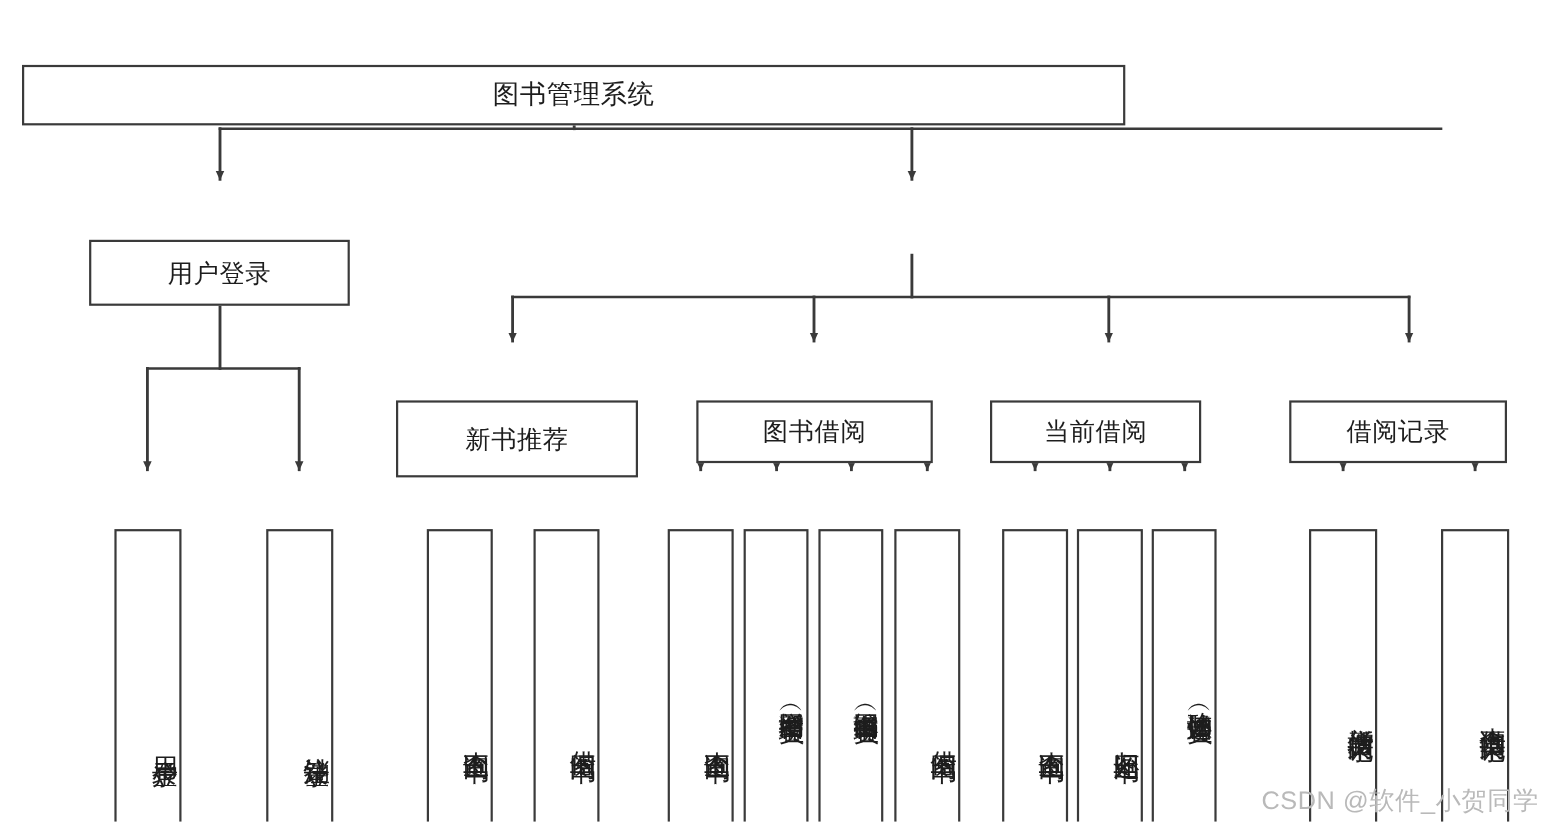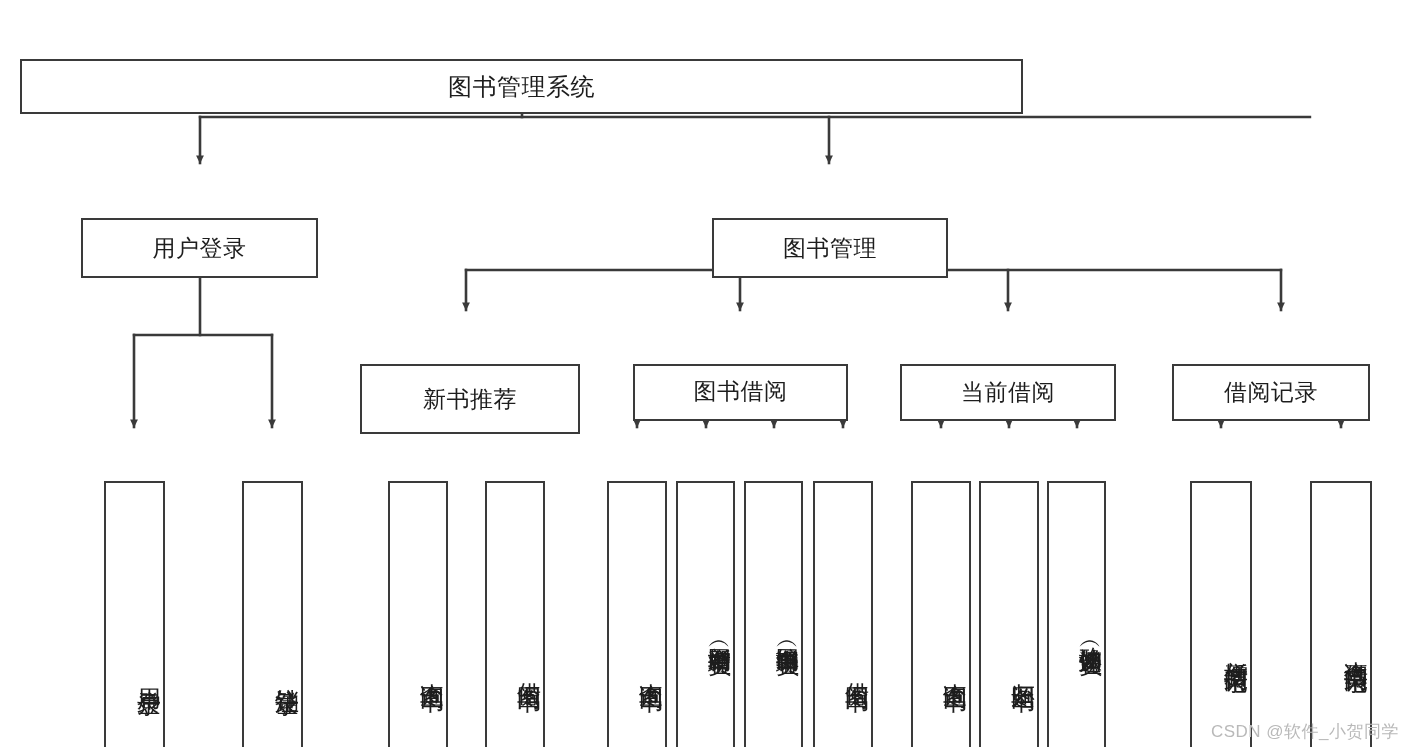--- a/index.html
+++ b/index.html
@@ -55,21 +55,21 @@
     font-size:23px;
     letter-spacing:1px;
   }
   .node .lbl{
     display:block;
   }
   .watermark{
     position:absolute;
     right:6px;
     bottom:4px;
-    font-size:17px;
+    font-size:23px;
     color:#b9b9b9;
     letter-spacing:0.5px;
     white-space:nowrap;
     user-select:none;
     text-align:right;
   }
 </style>
 </head>
 <body>
 
@@ -126,33 +126,30 @@
   </svg>
 
   <div class="node horiz root" style="left:20px; top:13px; width:1003px; height:55px;">
     <span class="lbl">图书管理系统</span>
   </div>
 
   <div class="node horiz" style="left:81px; top:172px; width:237px; height:60px;">
     <span class="lbl">用户登录</span>
   </div>
 
-  <div class="node horiz" style="left:712px; top:172px; width:236px; height:60px;">
-    <span class="lbl">图书管理</span>
-  </div>
 
   <div class="node horiz" style="left:360px; top:318px; width:220px; height:70px;">
     <span class="lbl">新书推荐</span>
   </div>
 
-  <div class="node horiz" style="left:633px; top:318px; width:215px; height:57px;font-family:Liberation Serif, serif;">
+  <div class="node horiz" style="left:633px; top:318px; width:215px; height:57px;">
     <span class="lbl">图书借阅</span>
   </div>
 
-  <div class="node horiz" style="left:900px; top:318px; width:216px; height:57px;">
+  <div class="node horiz" style="left:900px; top:318px; width:192px; height:57px;">
     <span class="lbl">当前借阅</span>
   </div>
 
   <div class="node horiz" style="left:1172px; top:318px; width:198px; height:57px;justify-content:center;">
     <span class="lbl">借阅记录</span>
   </div>
 
   <div class="node vert" style="left:104px; top:435px; width:61px; height:297px; padding-top:86px;">
     <span class="lbl">用户登录</span>
   </div>

